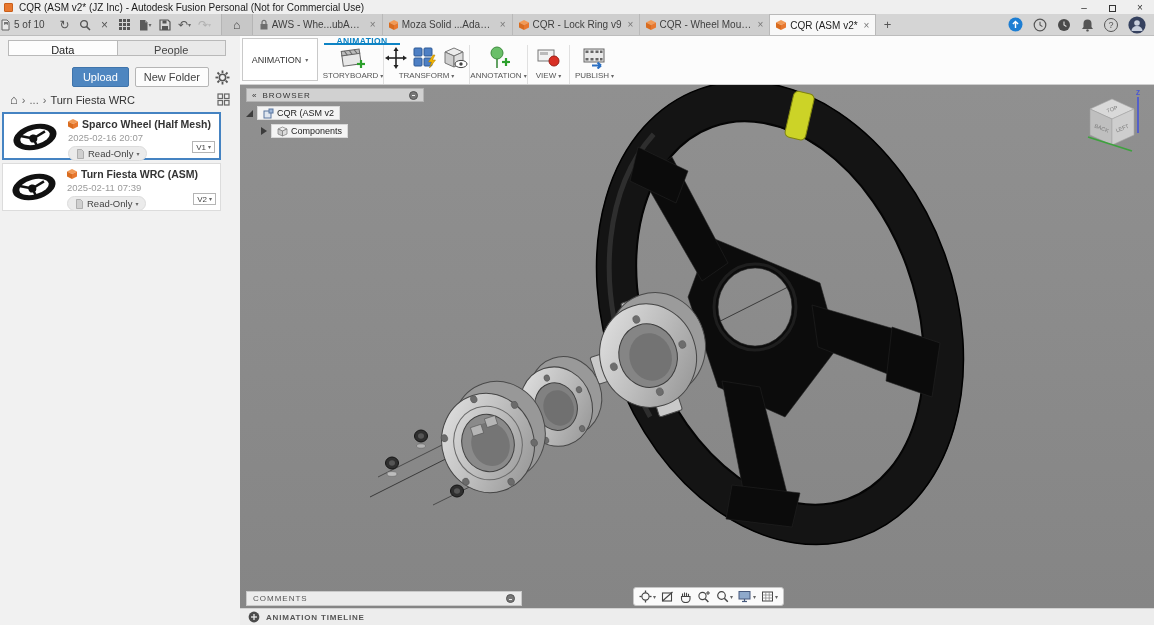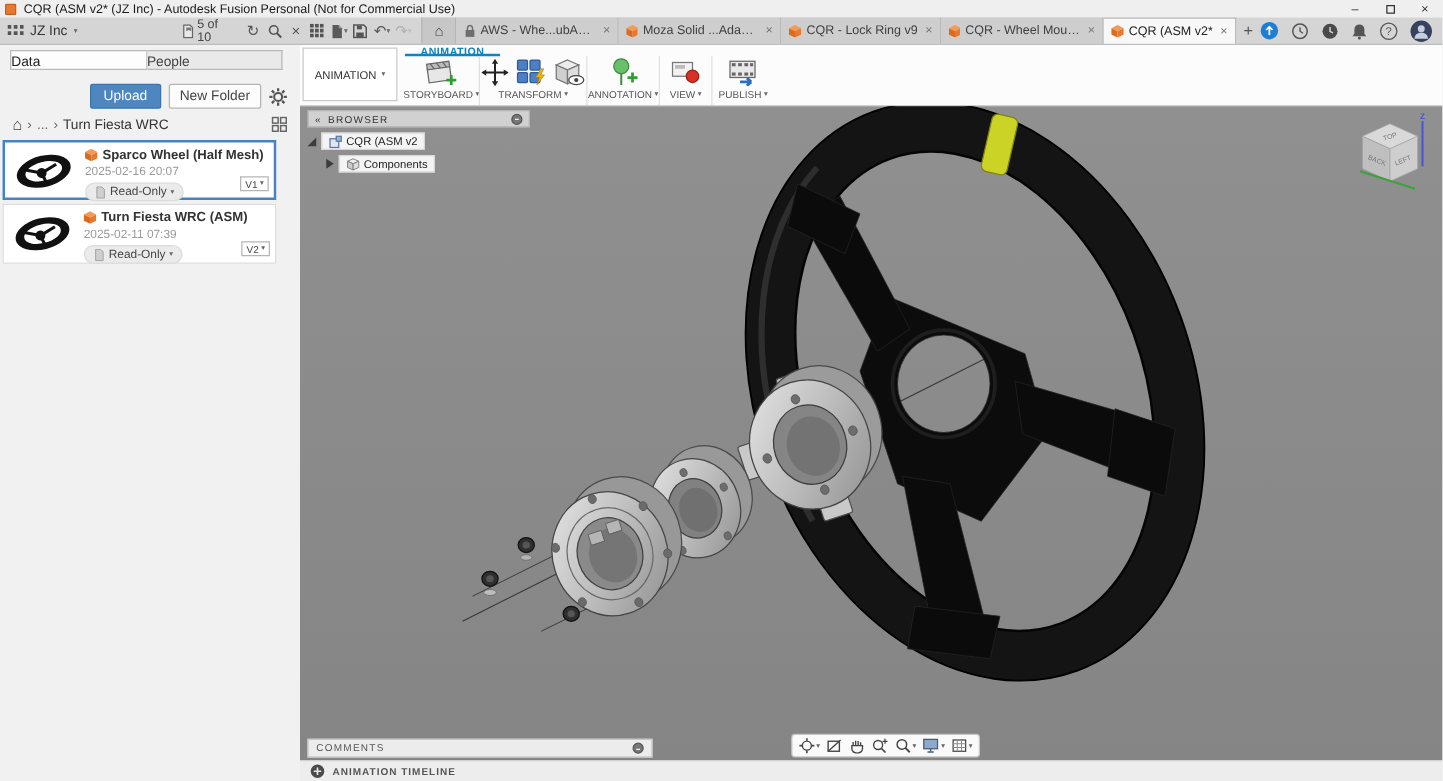--- a/index.html
+++ b/index.html
@@ -39,21 +39,21 @@
   .doc-tab .tab-close { color:#777; font-size:10px; margin-left:2px; }
   .doc-tab.active { background:#f8f8f8; border-top:1px solid #b9b9b9; }
   .doc-tab.active .tab-label { color:#222; }
   .plus-tab { width:22px; display:flex; align-items:center; justify-content:center;
     font-size:13px; color:#555; }
   .ab-right { margin-left:auto; display:flex; align-items:center; gap:10px; padding-right:8px; }
 
   
   #datapanel { left:0; top:36px; width:240px; height:589px; background:#f1f1f1; }
   .panel-tabs { position:absolute; left:8px; top:4px; right:14px; height:16px; display:flex;
-    font-size:11px; color:#444; text-align:left; }
+    font-size:11px; color:#444; text-align:center; }
   .panel-tabs .ptab { flex:1; line-height:18px; border:1px solid #b9b9b9; background:#e9e9e9; }
   .panel-tabs .ptab.active { background:#fdfdfd; color:#222; }
   .panel-tabs .ptab + .ptab { border-left:none; }
   .panel-actions { position:absolute; right:10px; top:31px; display:flex; align-items:center; gap:6px; }
   .btn-upload { background:#4e86c0; color:#fff; font-size:11px; padding:3px 10px;
     border-radius:2px; border:1px solid #3f74ab; }
   .btn-newfolder { background:#fcfcfc; color:#444; font-size:11px; padding:3px 8px;
     border-radius:2px; border:1px solid #b5b5b5; }
   .breadcrumb { position:absolute; left:10px; top:56px; right:10px; display:flex;
     align-items:center; gap:4px; font-size:11px; color:#666; }
@@ -139,34 +139,20 @@
   <span class="app-icon"></span>
   <span>CQR (ASM v2* (JZ Inc) - Autodesk Fusion Personal (Not for Commercial Use)</span>
   <span class="win-controls">
     <span class="win-btn">–</span>
     <span class="win-btn"><span class="restore-glyph"></span></span>
     <span class="win-btn">×</span>
   </span>
 </div>
 
 <div id="appbar" class="abs">
-  <span class="ab-left">
-    <svg width="13" height="11">
-        <g fill="#555">
-          <rect x="0" y="1" width="3" height="3"></rect>
-          <rect x="5" y="1" width="3" height="3"></rect>
-          <rect x="10" y="1" width="3" height="3"></rect>
-          <rect x="0" y="6" width="3" height="3"></rect>
-          <rect x="5" y="6" width="3" height="3"></rect>
-          <rect x="10" y="6" width="3" height="3"></rect>
-        </g>
-      </svg>
-    <span class="team-name">JZ Inc</span>
-    <span class="caret">▾</span>
-  </span>
 
   <span class="ab-counter">
     <svg width="11" height="12">
         <path d="M2,1 h5 l2,2 v8 h-7 z" fill="#e9e9e9" stroke="#666"></path>
         <path d="M4,3 h4 v3 l-2,-1 -2,1 z" fill="#777"></path>
       </svg>
     <span>5 of 10</span>
   </span>
 
   <span class="ab-ico">↻</span>

